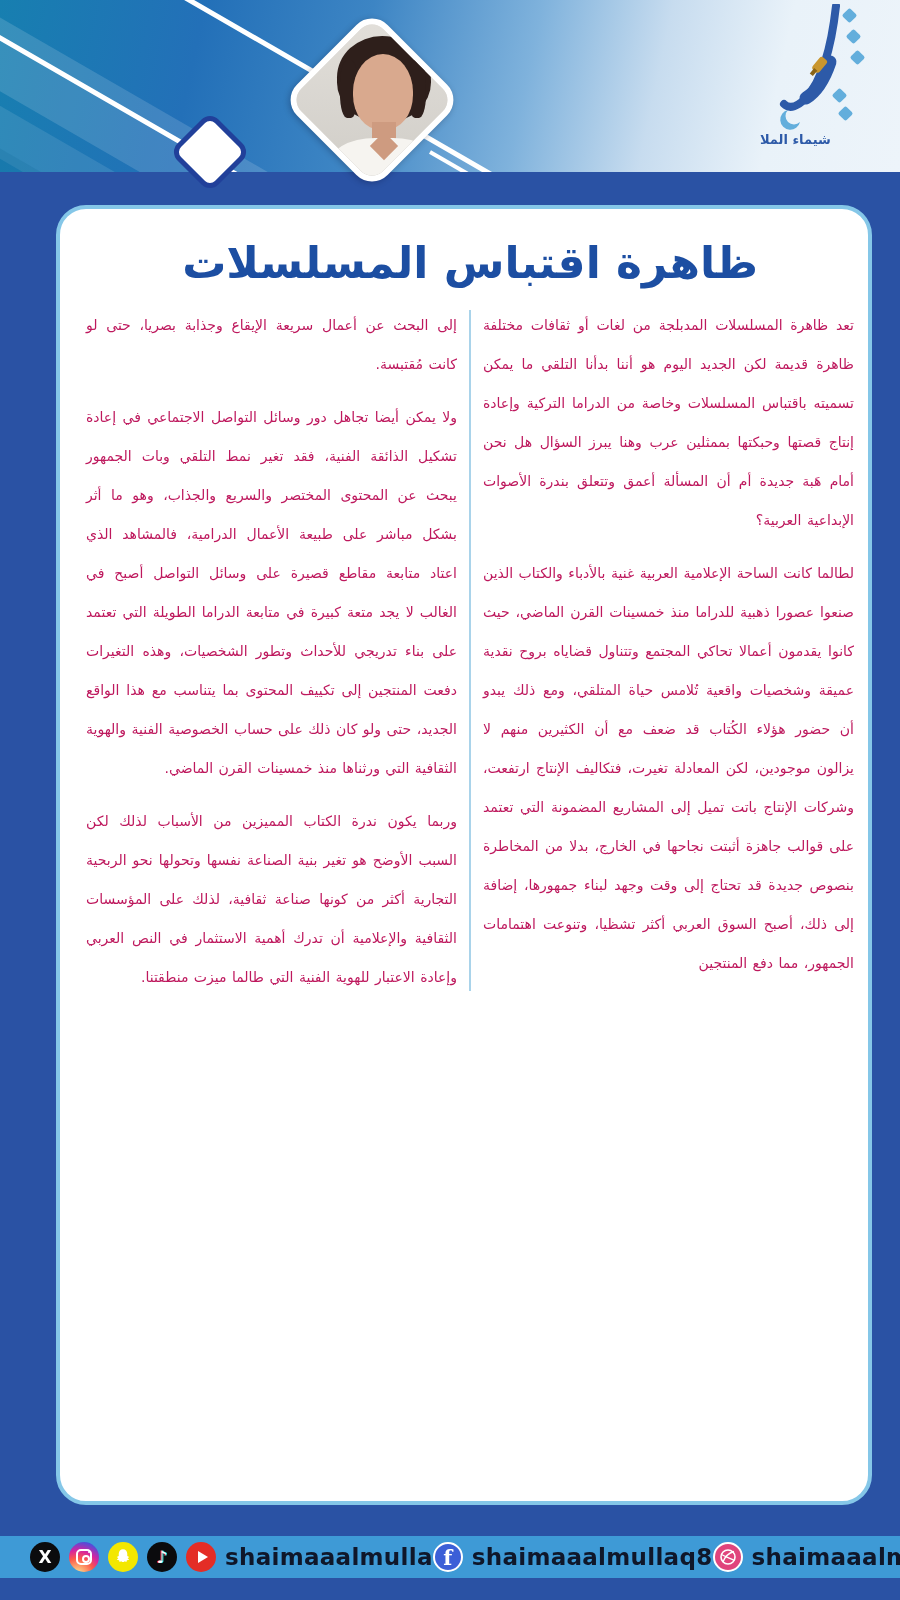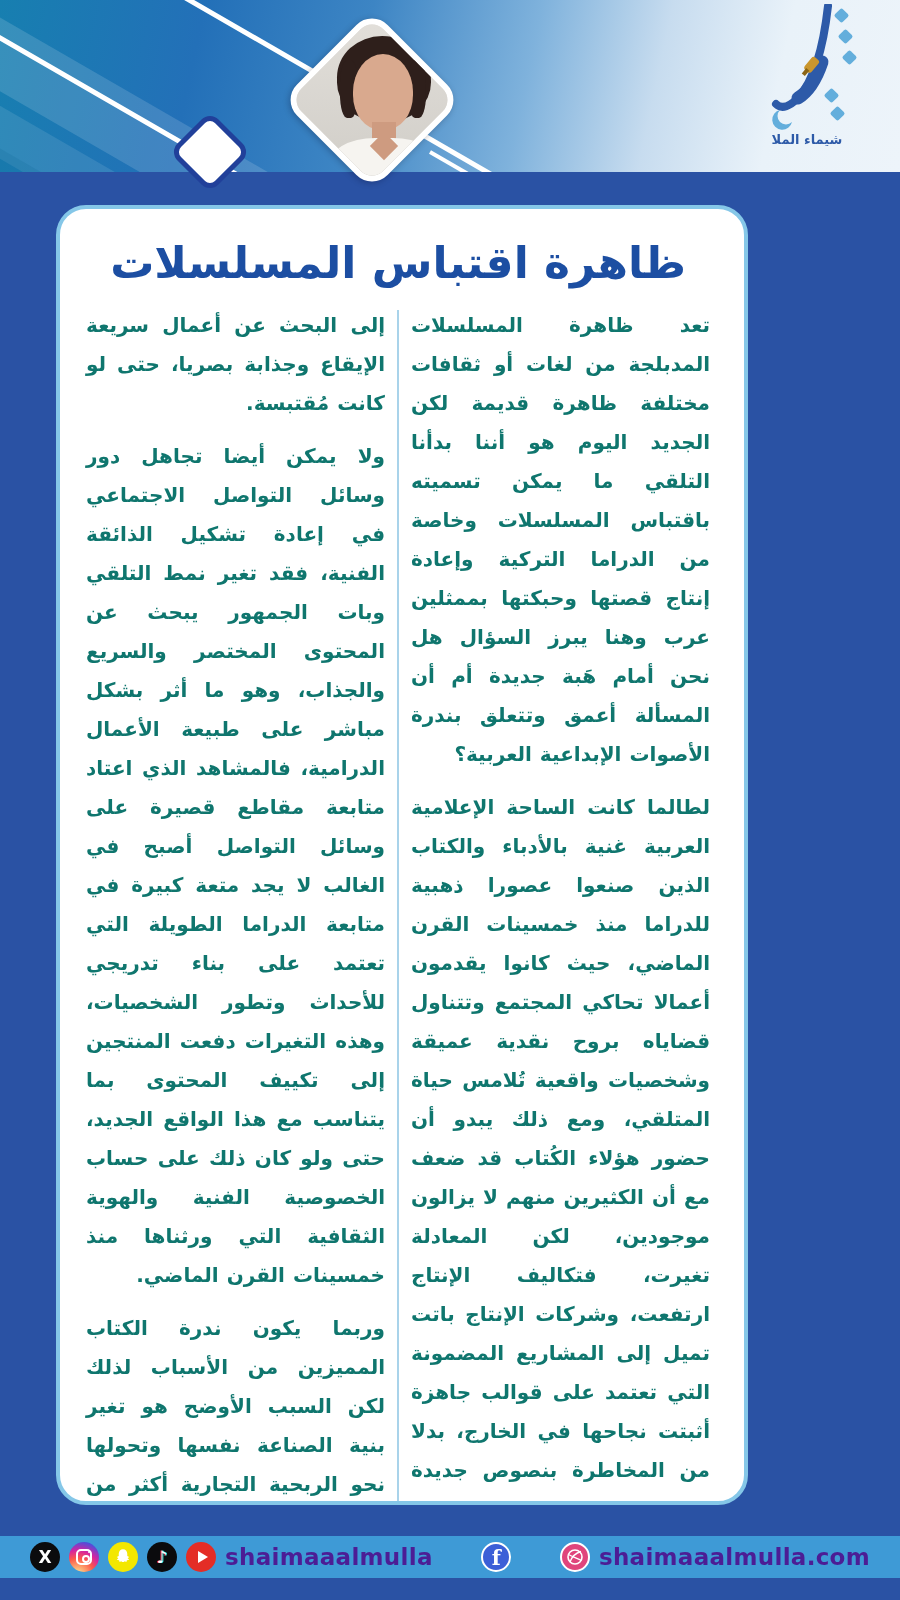--- a/index.html
+++ b/index.html
@@ -44,49 +44,49 @@
   .pi-collar{ position:absolute; left:92px; top:126px; width:20px; height:20px; background:#CE9B80; transform:rotate(45deg); }
 
   .name-banner { position:absolute; left:496px; top:70px; width:230px; height:52px; text-align:center; z-index:5; }
   .name-bar { position:absolute; left:6px; right:6px; bottom:0; height:25px; background:#27429B; }
   .name-banner span {
     position:relative; z-index:1; color:#fff; font-weight:bold; font-size:30px; line-height:48px;
     text-shadow:-2px 0 #27429B, 2px 0 #27429B, 0 -2px #27429B, 0 2px #27429B,
                 -1px -1px #27429B, 1px 1px #27429B, -1px 1px #27429B, 1px -1px #27429B;
   }
 
-  .logo { position:absolute; right:23px; top:4px; width:140px; height:166px; text-align:center; z-index:5; }
+  .logo { position:absolute; right:0; top:4px; width:140px; height:166px; text-align:left; z-index:5; }
   .logo-text { font-size:13px; color:#2D5AA8; font-weight:bold; margin-top:-4px; }
 
   
   .card {
-    position:absolute; left:56px; top:205px; width:692px; height:1300px; z-index:1;
+    position:absolute; left:56px; top:205px; width:816px; height:1300px; z-index:1;
     background:#fff; border:4px solid #85C7E8; border-radius:30px;
-    padding:14px 34px 0 26px; overflow:hidden;
+    padding:14px 14px 0 26px; overflow:hidden;
   }
   .card h1 {
     text-align:center; color:#1C4EA2; font-size:44px; font-weight:bold;
     margin:14px 0 18px 0; direction:rtl;
   }
   .cols { display:flex; direction:rtl; align-items:stretch; }
   .col { flex:1; direction:rtl; }
   .col p {
-    color:#0f766e; font-size:20px; font-weight:bold; line-height:39px;
+    color:#be185d; font-size:14px; font-weight:normal; line-height:39px;
     text-align:justify; margin-bottom:14px; word-spacing:1px;
   }
   .col-divider { width:2px; background:#A9D3EA; margin:4px 12px 20px 12px; }
 
   
   .footer {
     position:absolute; left:0; top:1536px; width:900px; height:42px; z-index:2;
     background:#3E9AD6; display:flex; align-items:center;
     padding:0 30px; justify-content:space-between;
   }
   .fgroup { display:flex; align-items:center; gap:9px; }
-  .handle { color:#4c1d95; font-weight:bold; font-size:23px; letter-spacing:.3px; }
+  .handle { color:#0f172a; font-weight:bold; font-size:23px; letter-spacing:.3px; }
   .icon {
     width:30px; height:30px; border-radius:50%; flex:0 0 auto;
     display:flex; align-items:center; justify-content:center; position:relative;
   }
   .icon.x { background:#0b0b0d; color:#fff; font-weight:900; font-size:17px; }
   .icon.instagram { background:radial-gradient(circle at 28% 110%, #fdf497 0%, #fd5949 42%, #d6249f 62%, #285AEB 92%); }
   .ig-frame { width:16px; height:16px; border:2px solid #fff; border-radius:5px; position:relative; }
   .ig-frame::before { content:""; position:absolute; left:4px; top:4px; width:4px; height:4px; border:2px solid #fff; border-radius:50%; }
   .ig-frame::after  { content:""; position:absolute; right:0px; top:0px; width:2px; height:2px; background:#fff; border-radius:50%; }
   .icon.snapchat { background:#F3E700; }
@@ -184,20 +184,21 @@
     <div class="icon youtube">
         <span class="yt-play"></span>
       </div>
     <span class="handle">shaimaaalmulla</span>
   </div>
 
   <div class="fgroup">
     <div class="icon facebook">
         <span>f</span>
       </div>
+    <span class="handle">shaimaaalmullaq8</span>
   </div>
 
   <div class="fgroup">
     <div class="icon website">
       <svg width="18" height="18" viewBox="0 0 18 18">
         <circle cx="9" cy="9" r="7" fill="none" stroke="#fff" stroke-width="1.6"></circle>
         <path d="M2.5 6.5 C 7 9, 12 10.5, 15.5 12.5 M4 14 C 6 8.5, 9.5 5, 15 3.5" fill="none" stroke="#fff" stroke-width="1.3"></path>
       </svg>
     </div>
     <span class="handle">shaimaaalmulla.com</span>

